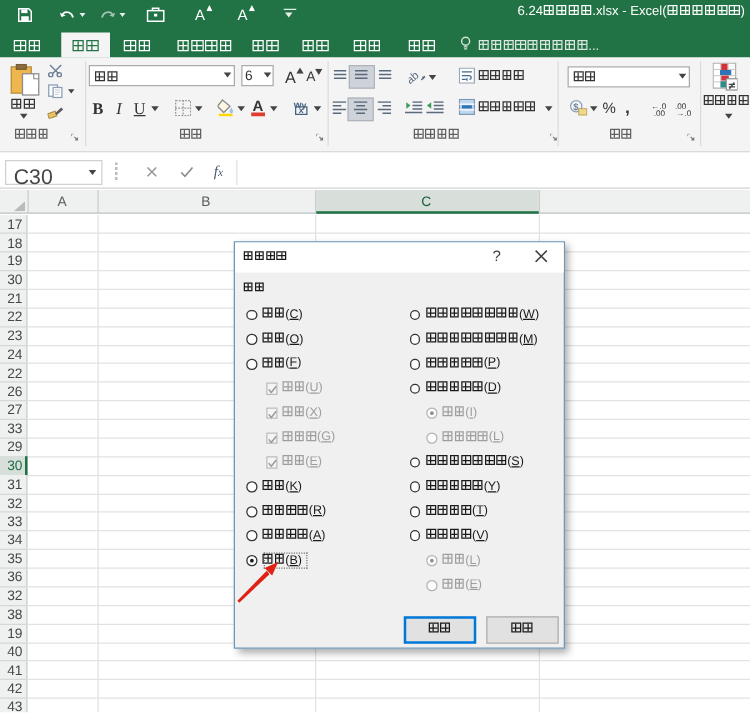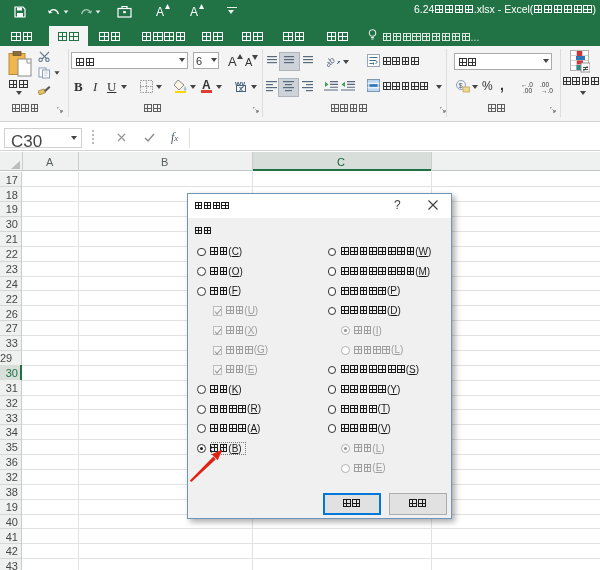--- a/index.html
+++ b/index.html
@@ -302,21 +302,21 @@
 <div class="ab" style="left:0;top:277.79px;width:18px;height:12px;font-size:11px;color:#474747;text-align:right">24</div>
 <div class="ab" style="left:0;top:305.33px;width:20.5px;height:1px;background:#d5d8d8"></div>
 <div class="ab" style="left:0;top:292.66px;width:18px;height:12px;font-size:11px;color:#474747;text-align:right">22</div>
 <div class="ab" style="left:0;top:320.20px;width:20.5px;height:1px;background:#d5d8d8"></div>
 <div class="ab" style="left:0;top:307.53px;width:18px;height:12px;font-size:11px;color:#474747;text-align:right">26</div>
 <div class="ab" style="left:0;top:335.07px;width:20.5px;height:1px;background:#d5d8d8"></div>
 <div class="ab" style="left:0;top:322.40px;width:18px;height:12px;font-size:11px;color:#474747;text-align:right">27</div>
 <div class="ab" style="left:0;top:349.94px;width:20.5px;height:1px;background:#d5d8d8"></div>
 <div class="ab" style="left:0;top:337.27px;width:18px;height:12px;font-size:11px;color:#474747;text-align:right">33</div>
 <div class="ab" style="left:0;top:364.81px;width:20.5px;height:1px;background:#d5d8d8"></div>
-<div class="ab" style="left:0;top:352.14px;width:18px;height:12px;font-size:11px;color:#474747;text-align:left">29</div>
+<div class="ab" style="left:0;top:352.14px;width:18px;height:12px;font-size:11px;color:#474747;text-align:right">29</div>
 <div class="ab" style="left:0;top:364.81px;width:21.5px;height:14.87px;background:#d8ded9;border-right:2px solid #1e7145"></div>
 <div class="ab" style="left:0;top:367.01px;width:18px;height:12px;font-size:11px;color:#1d6f44;text-align:right">30</div>
 <div class="ab" style="left:0;top:394.55px;width:20.5px;height:1px;background:#d5d8d8"></div>
 <div class="ab" style="left:0;top:381.88px;width:18px;height:12px;font-size:11px;color:#474747;text-align:right">31</div>
 <div class="ab" style="left:0;top:409.42px;width:20.5px;height:1px;background:#d5d8d8"></div>
 <div class="ab" style="left:0;top:396.75px;width:18px;height:12px;font-size:11px;color:#474747;text-align:right">32</div>
 <div class="ab" style="left:0;top:424.29px;width:20.5px;height:1px;background:#d5d8d8"></div>
 <div class="ab" style="left:0;top:411.62px;width:18px;height:12px;font-size:11px;color:#474747;text-align:right">33</div>
 <div class="ab" style="left:0;top:439.16px;width:20.5px;height:1px;background:#d5d8d8"></div>
 <div class="ab" style="left:0;top:426.49px;width:18px;height:12px;font-size:11px;color:#474747;text-align:right">34</div>

